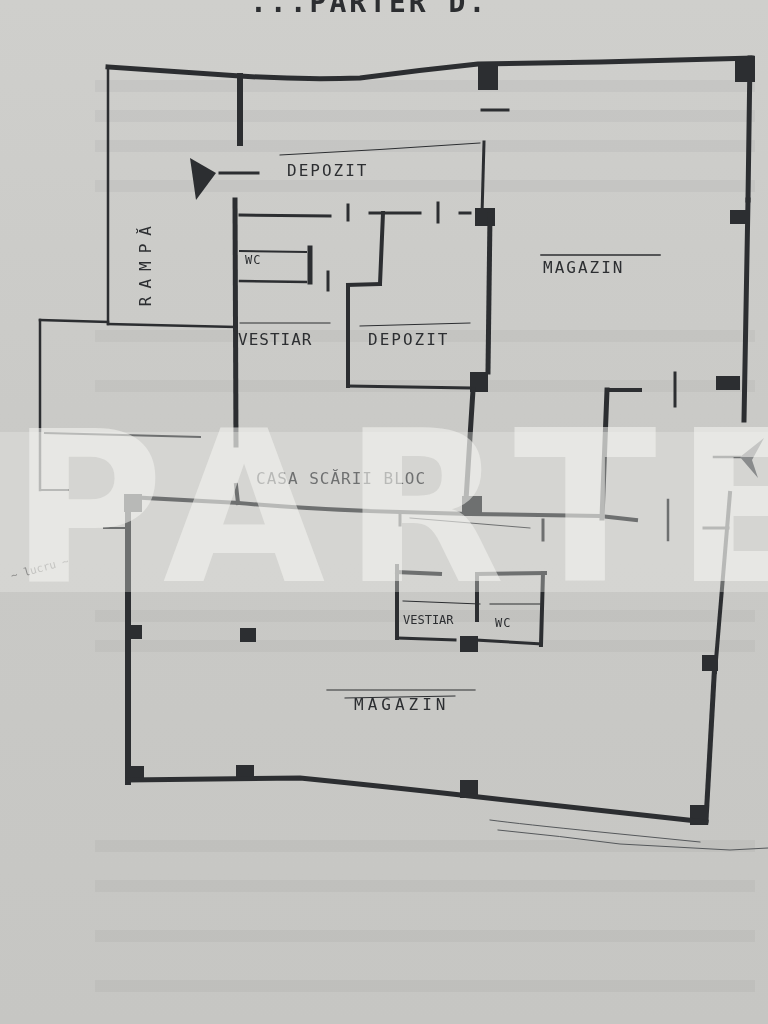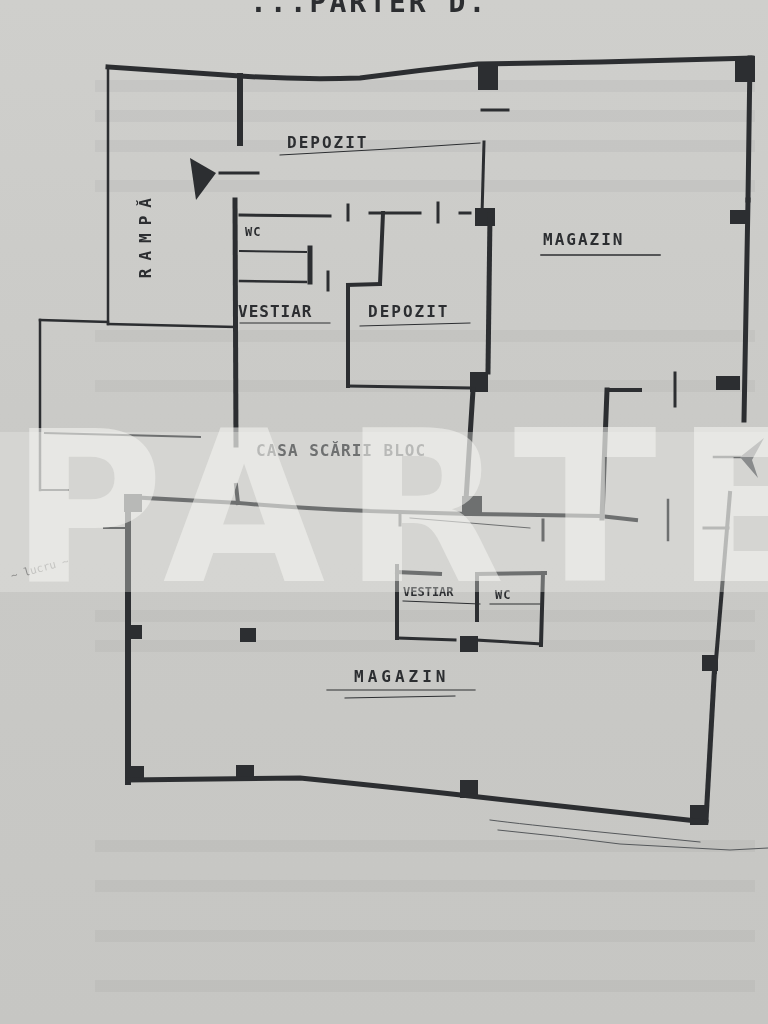--- a/index.html
+++ b/index.html
@@ -1,21 +1,21 @@
 <!DOCTYPE html>
 <html><head>
 <meta charset="utf-8">
 <style>
   html,body{margin:0;padding:0;}
   body{width:768px;height:1024px;position:relative;overflow:hidden;background:#c9c9c6;font-family:"DejaVu Sans Mono","Liberation Mono",monospace;}
   .paper{position:absolute;left:0;top:0;width:768px;height:1024px;
     background:linear-gradient(180deg,#cfcfcc 0%,#cacac7 40%,#c6c6c3 100%);}
   .ghost{position:absolute;left:95px;width:660px;height:12px;background:rgba(120,120,118,0.08);}
   svg.plan{position:absolute;left:0;top:0;}
-  .lbl{position:absolute;color:#2c2e31;font-size:16px;letter-spacing:2px;font-weight:bold;white-space:nowrap;}
+  .lbl{position:absolute;color:#2c2e31;font-size:16px;letter-spacing:2px;font-weight:normal;white-space:nowrap;margin-top:28px;}
   .lbl.small{font-size:12px;letter-spacing:1px;}
   .vert{writing-mode:vertical-rl;transform:rotate(180deg);letter-spacing:8px;}
   .title{position:absolute;top:-14px;left:250px;font-size:28px;color:#2c2e31;font-weight:bold;letter-spacing:3px;}
   .watermark{position:absolute;left:0;top:432px;width:768px;height:160px;pointer-events:none;}
   .wm-band{position:absolute;left:0;top:0;width:768px;height:160px;background:rgba(235,235,233,0.35);}
   .wm-text{position:absolute;left:10px;top:-28px;font-family:"DejaVu Sans","Liberation Sans",sans-serif;font-weight:bold;font-size:210px;letter-spacing:18px;color:rgba(245,245,243,0.55);line-height:1;}
   .scribble{position:absolute;left:10px;top:562px;font-size:11px;color:#555;transform:rotate(-15deg);}
 </style>
 </head>
 <body>

